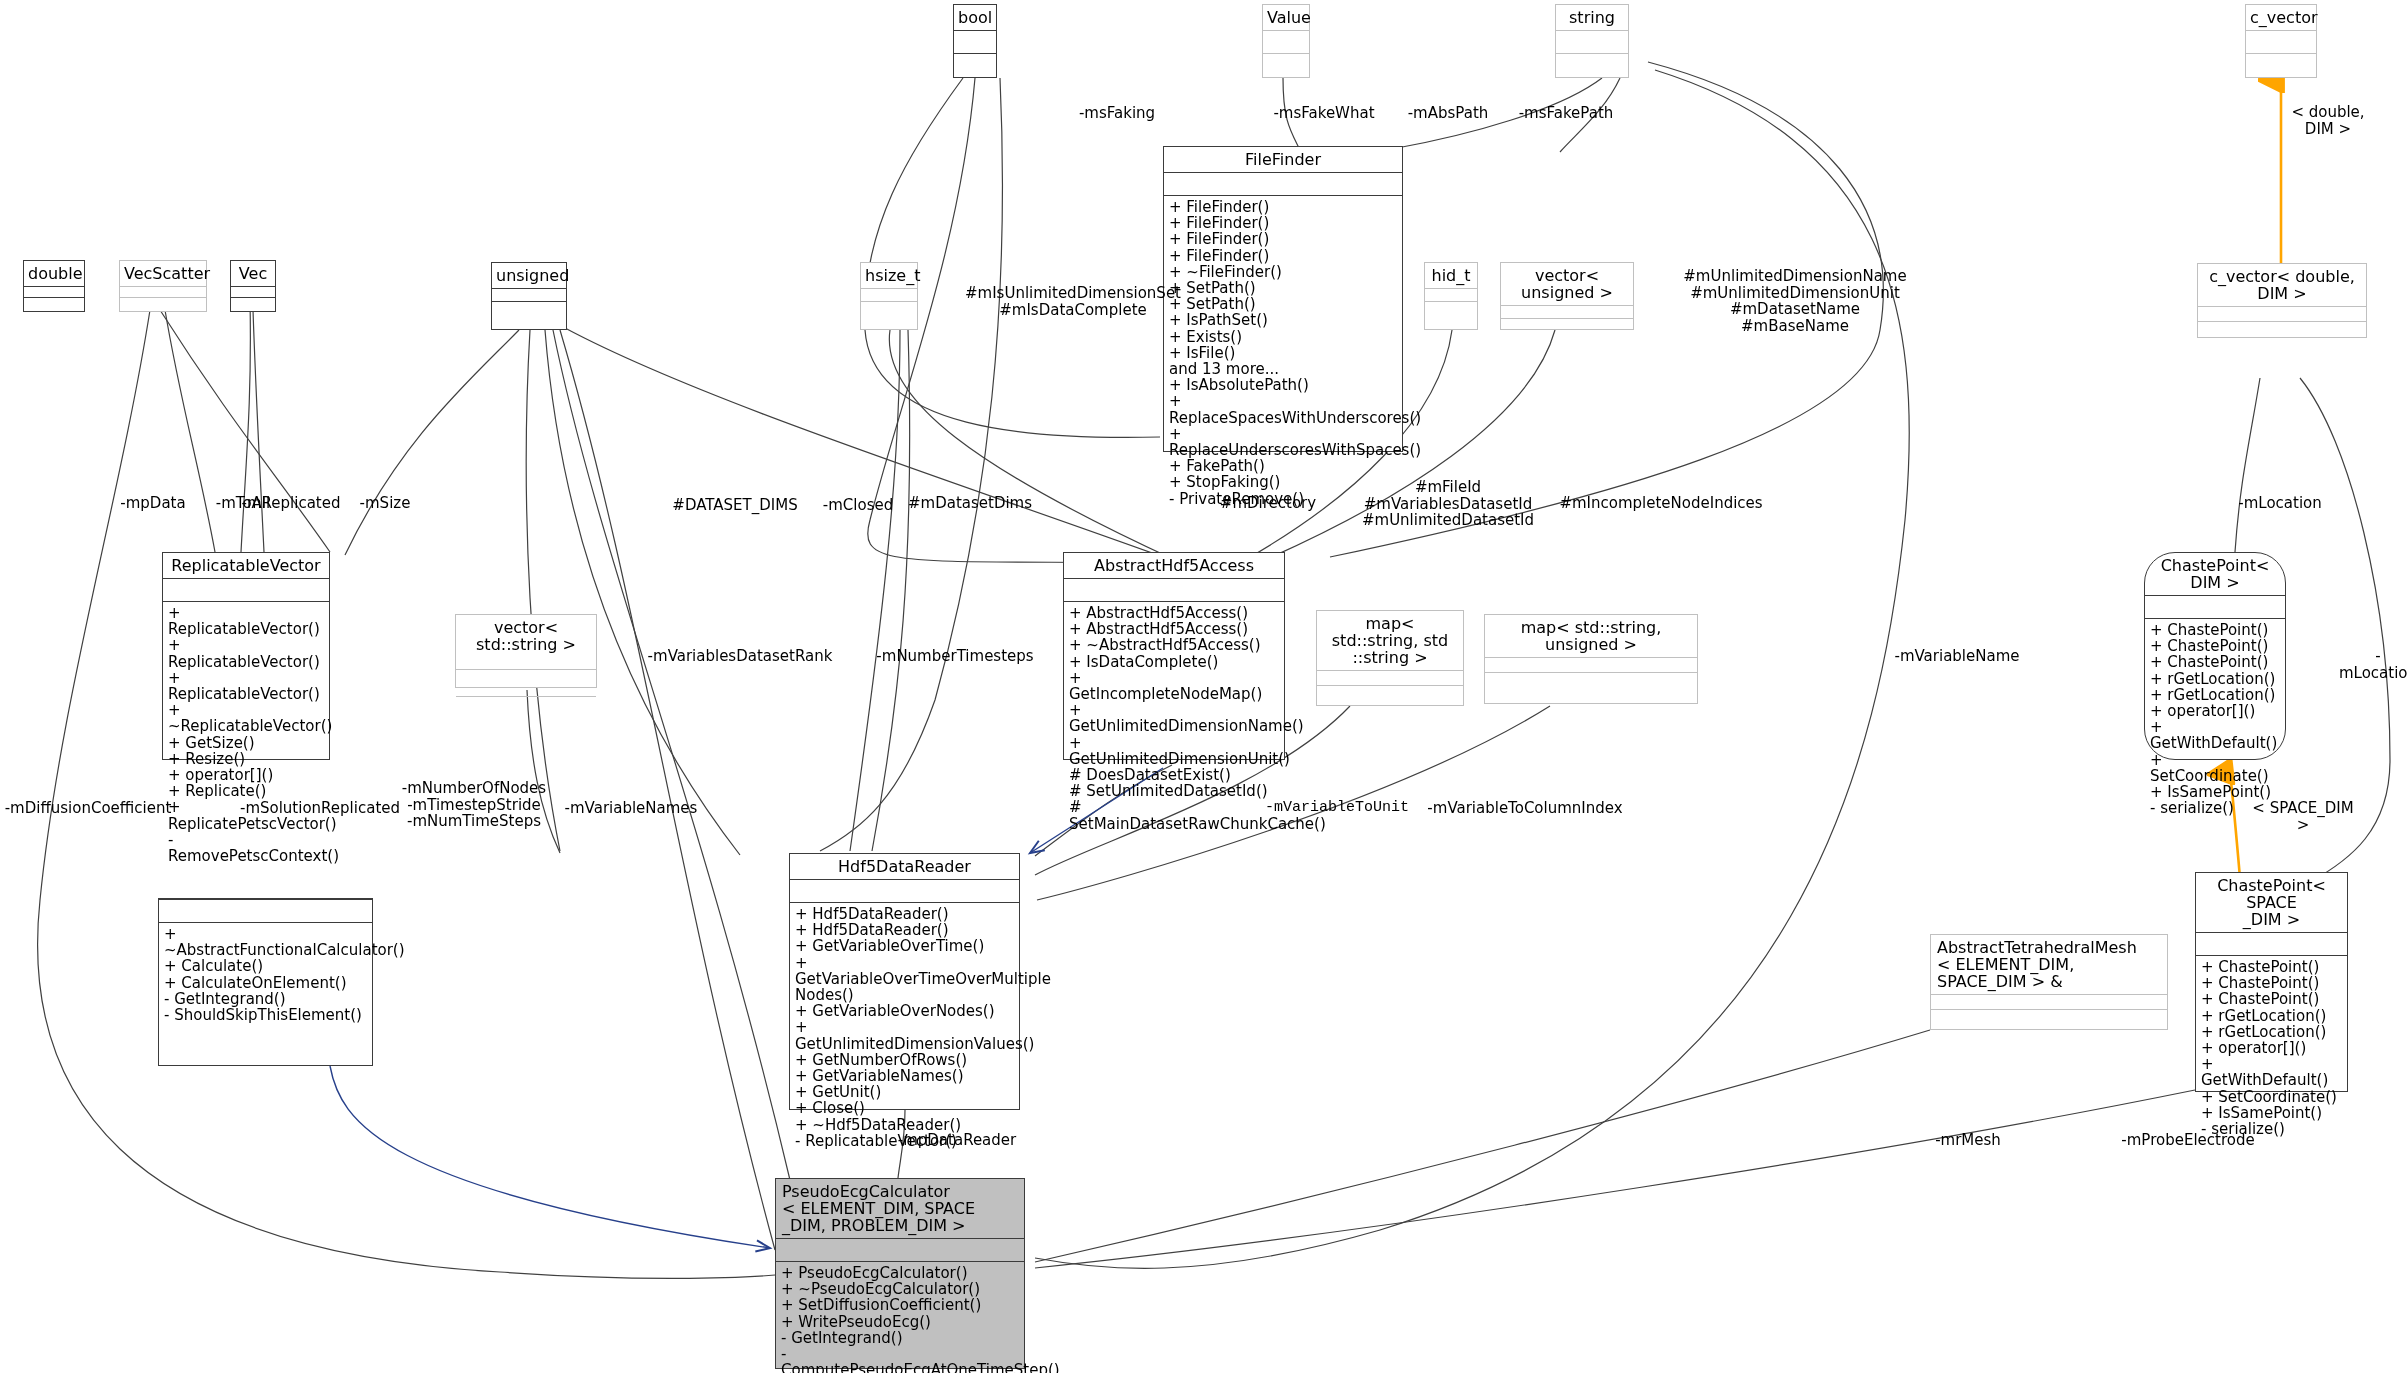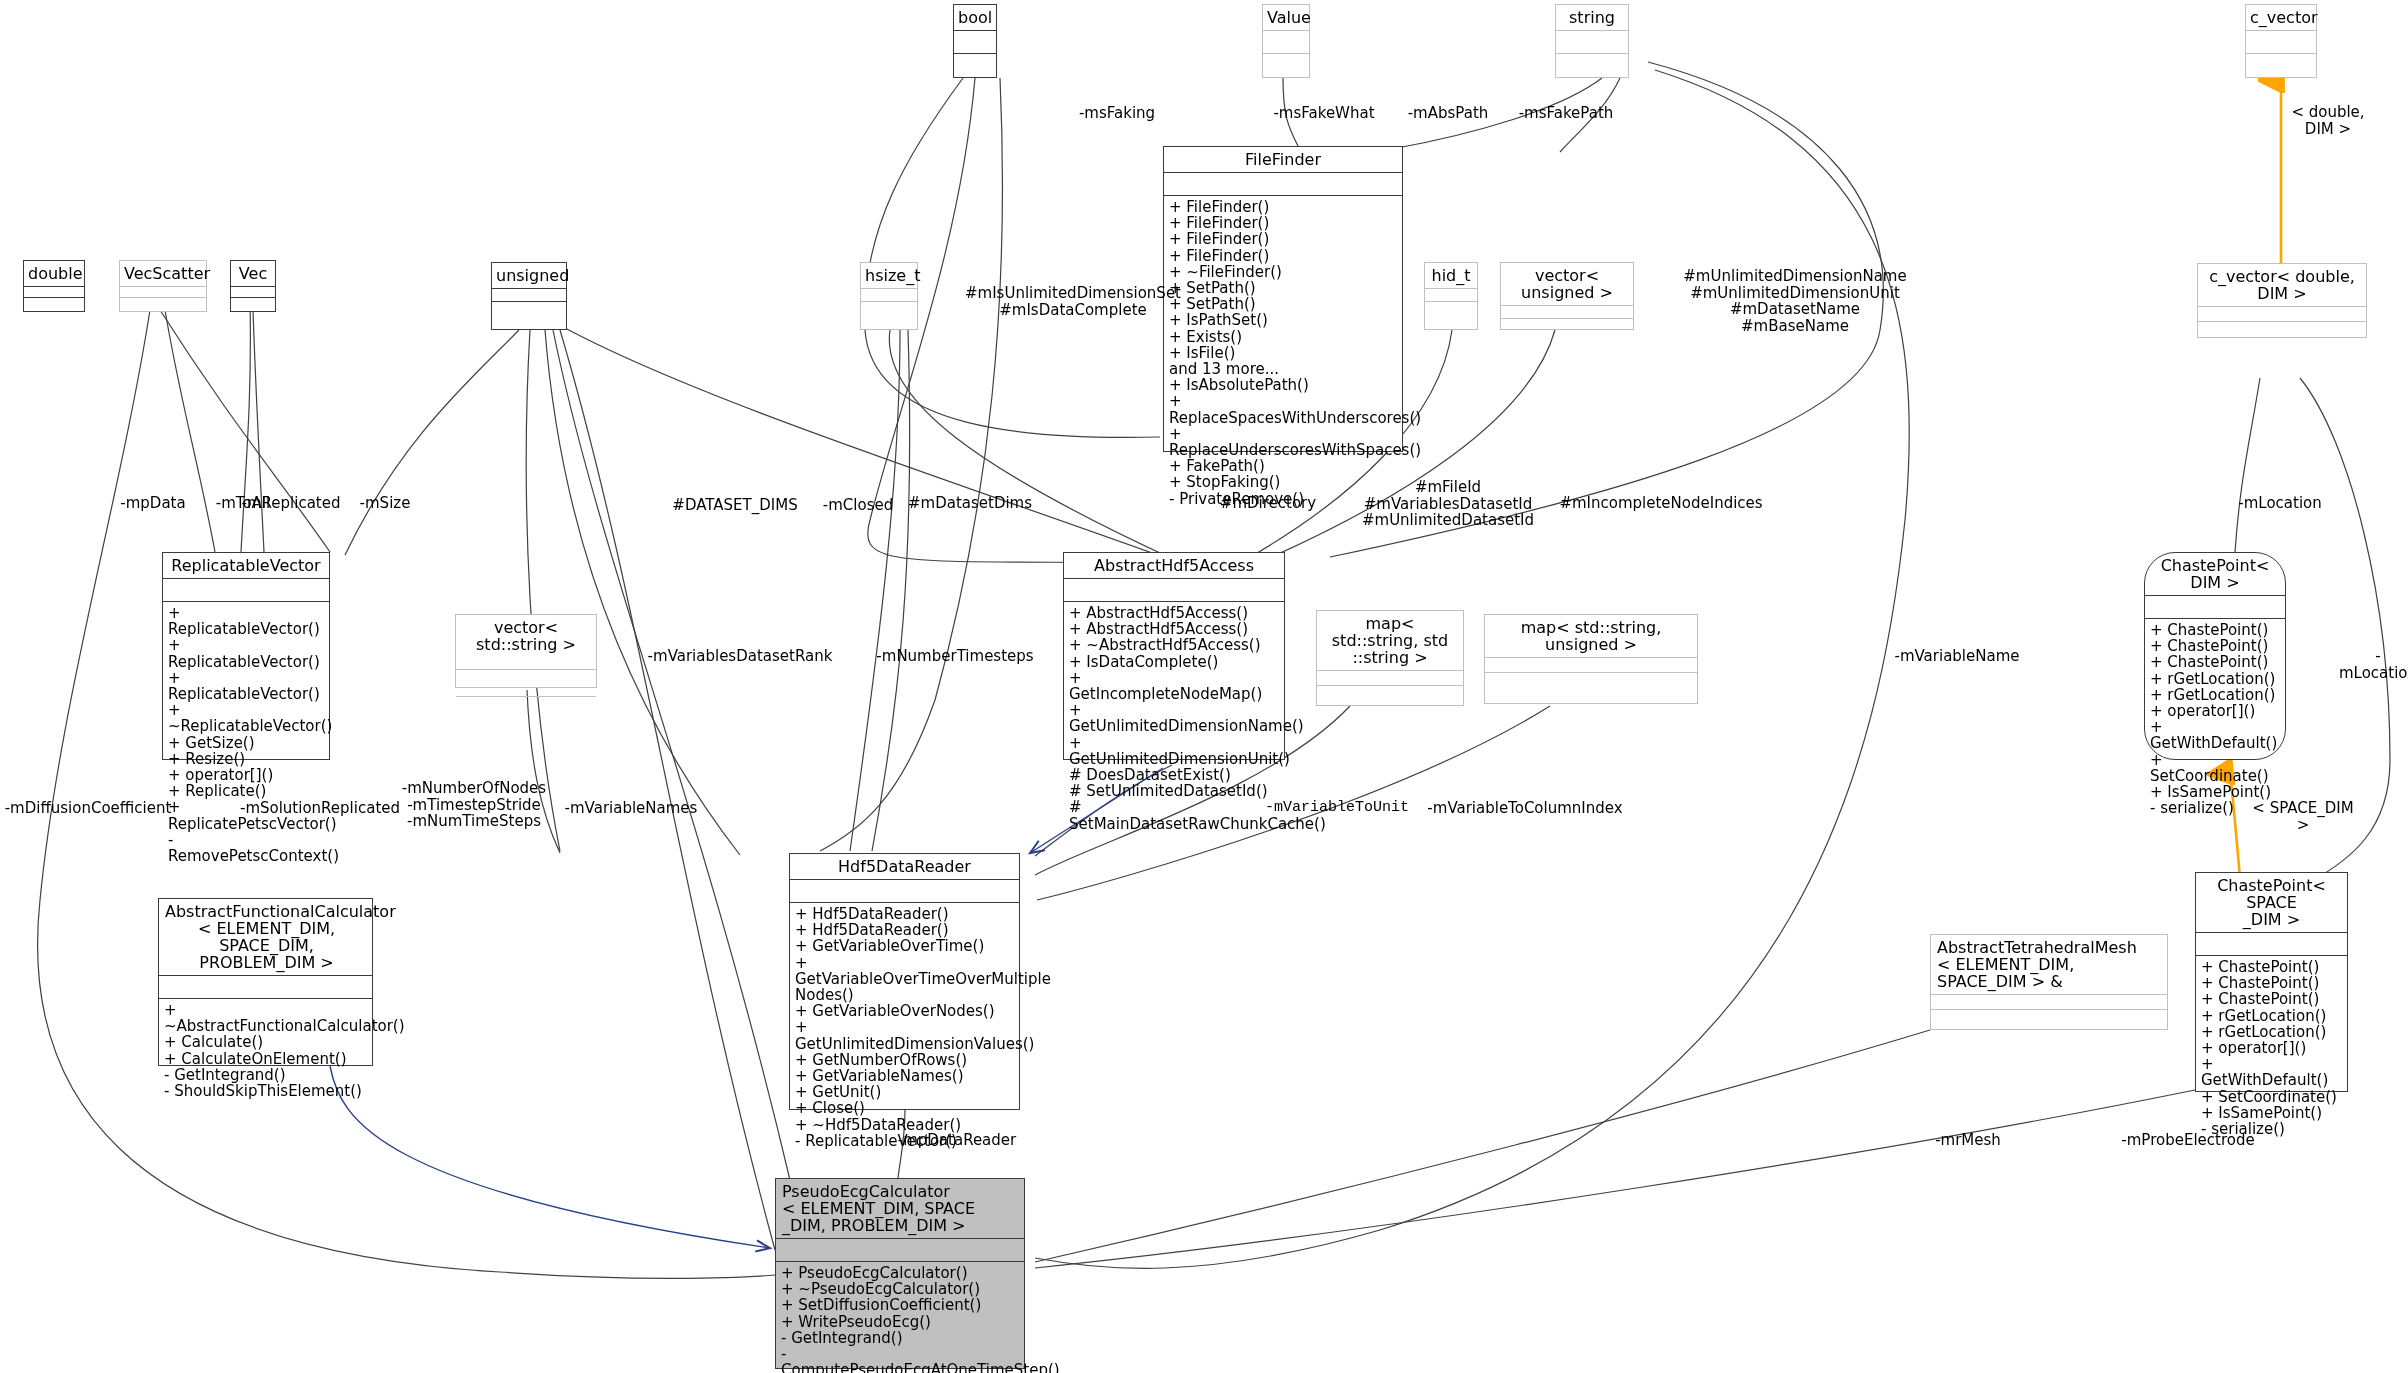--- a/index.html
+++ b/index.html
@@ -327,23 +327,20 @@
       <div>+ GetNumberOfRows()</div>
       <div>+ GetVariableNames()</div>
       <div>+ GetUnit()</div>
       <div>+ Close()</div>
       <div>+ ~Hdf5DataReader()</div>
       <div>- ReplicatableVector()</div>
     </div>
   </div>
 
   <div class="uml dark leftalign" style="left:158px; top:898px; width:215px; height:168px;">
-    <div class="title" style="text-align:center">AbstractFunctionalCalculator
-&lt; ELEMENT_DIM, SPACE_DIM,
-PROBLEM_DIM &gt;</div>
     <div class="sep attrs"></div>
     <div class="sep ops">
       <div>+ ~AbstractFunctionalCalculator()</div>
       <div>+ Calculate()</div>
       <div>+ CalculateOnElement()</div>
       <div>- GetIntegrand()</div>
       <div>- ShouldSkipThisElement()</div>
     </div>
   </div>
 

